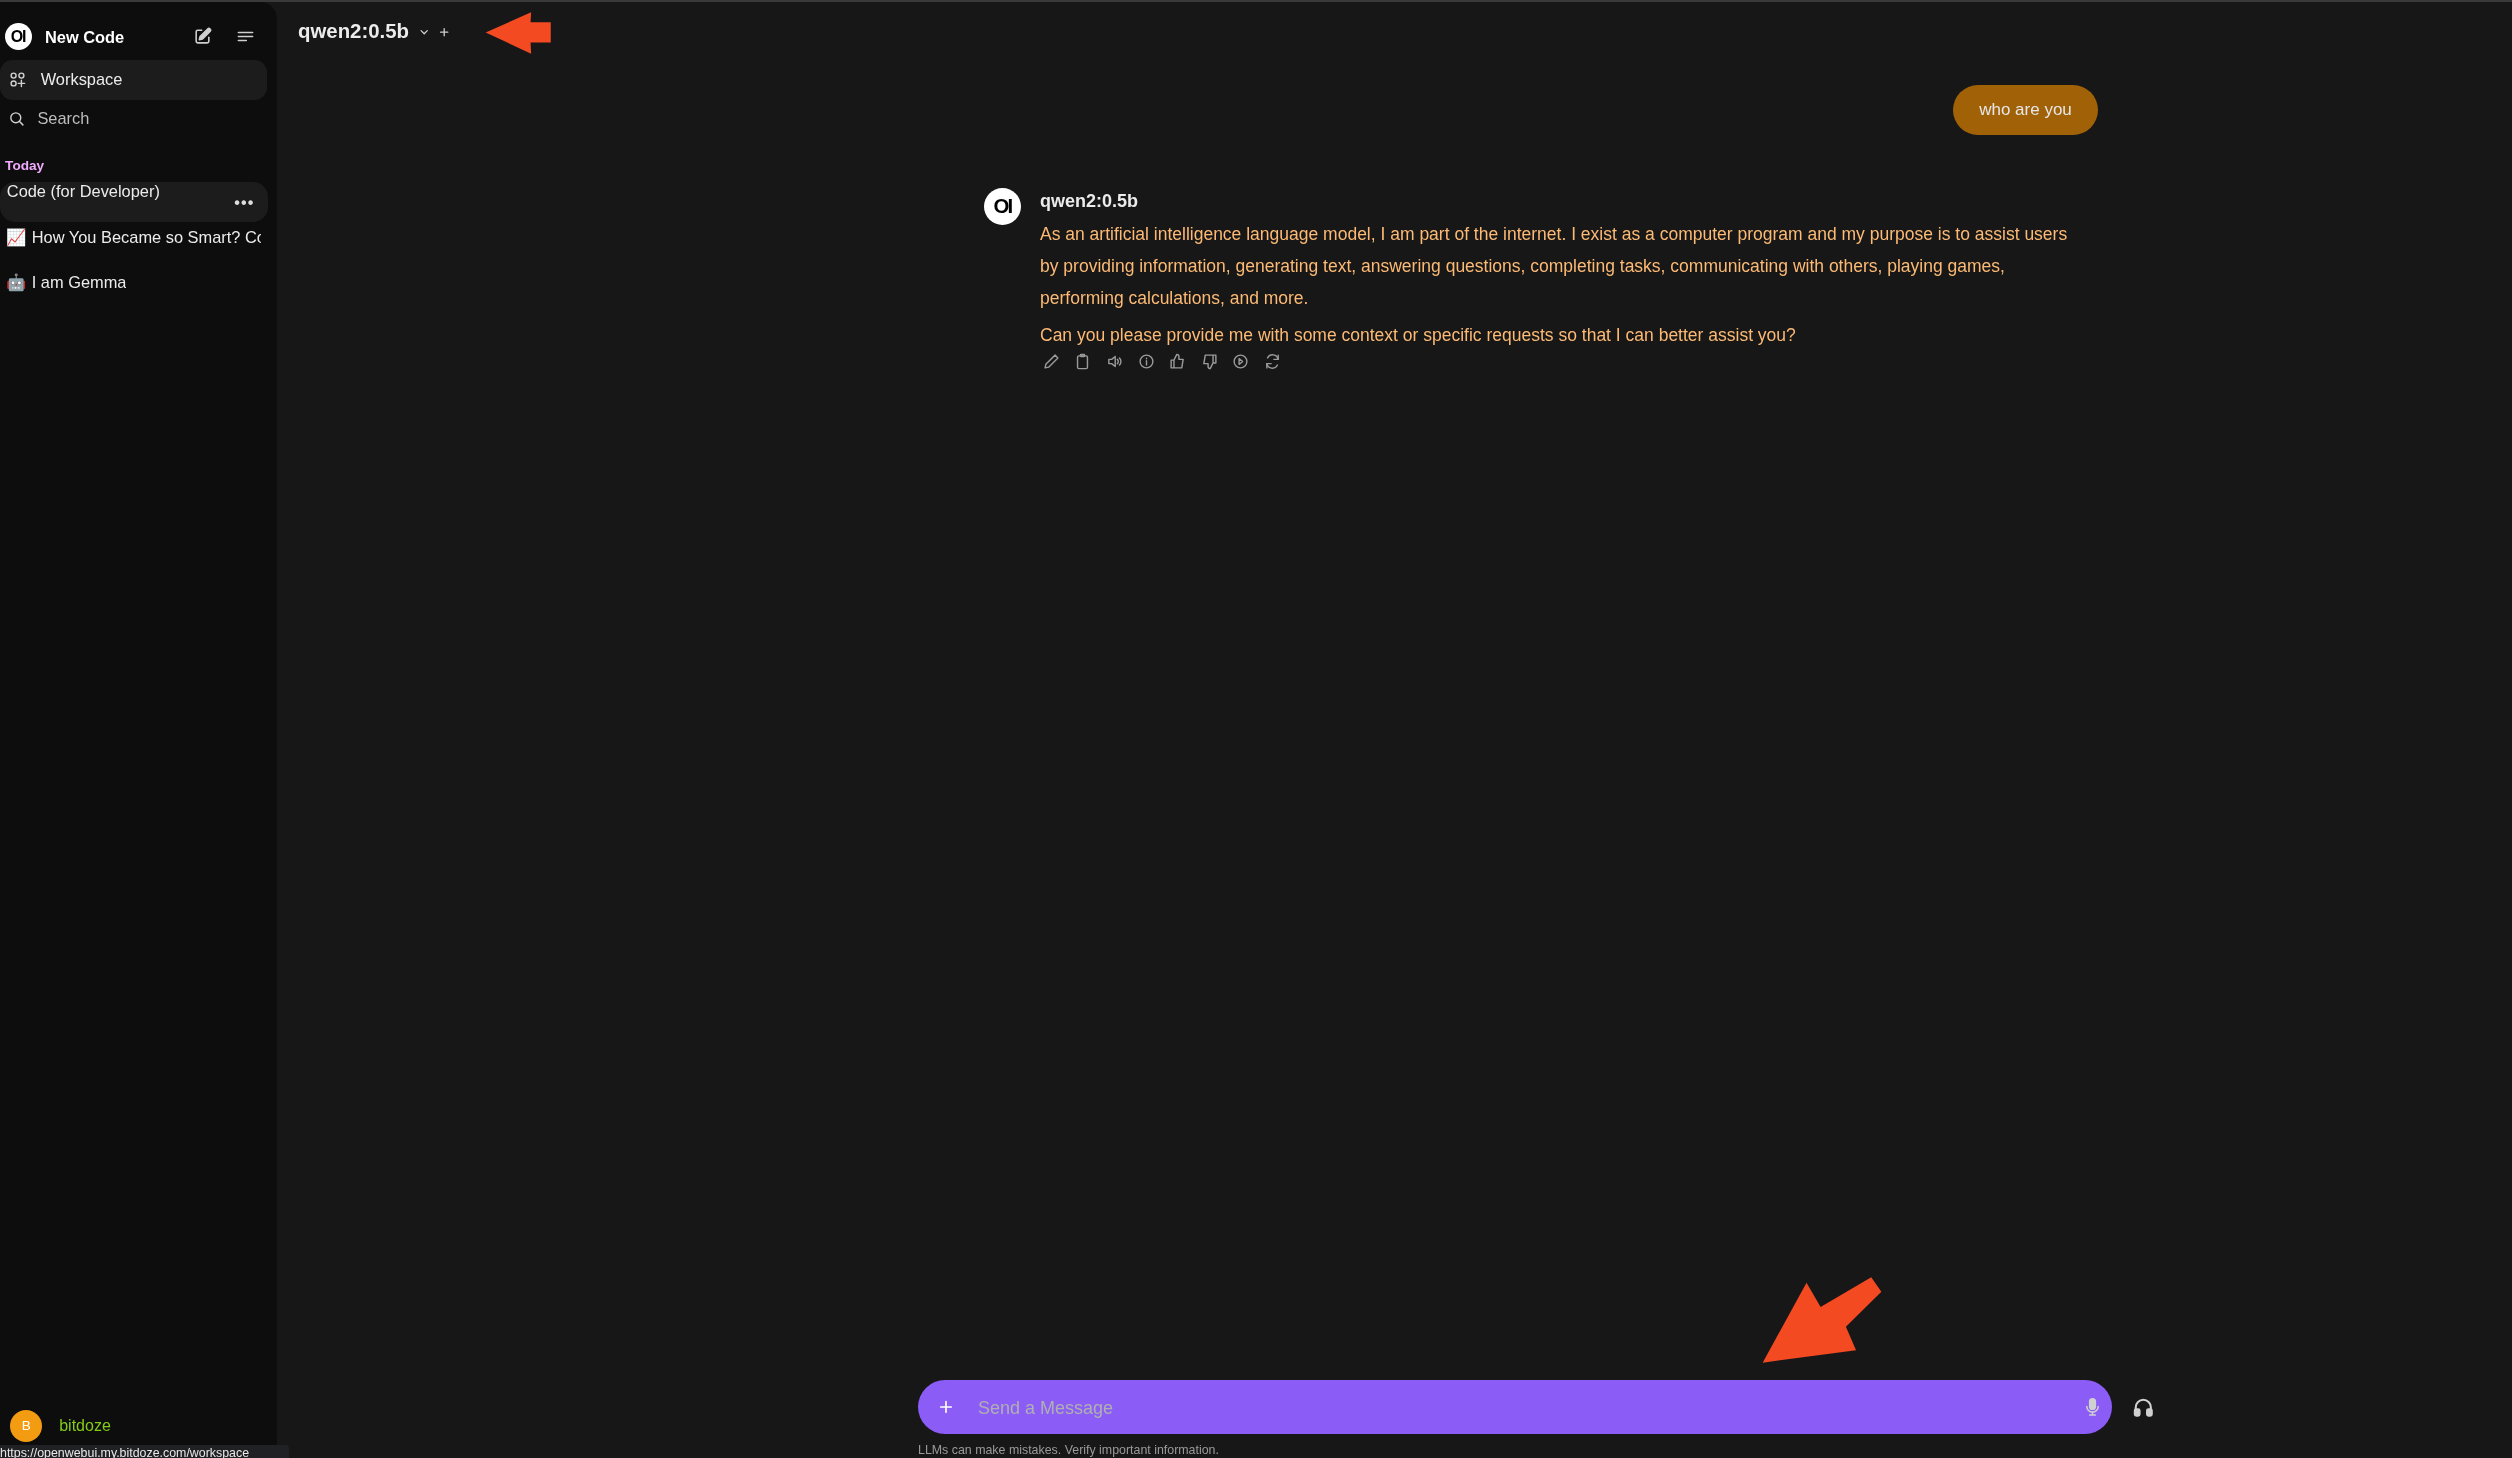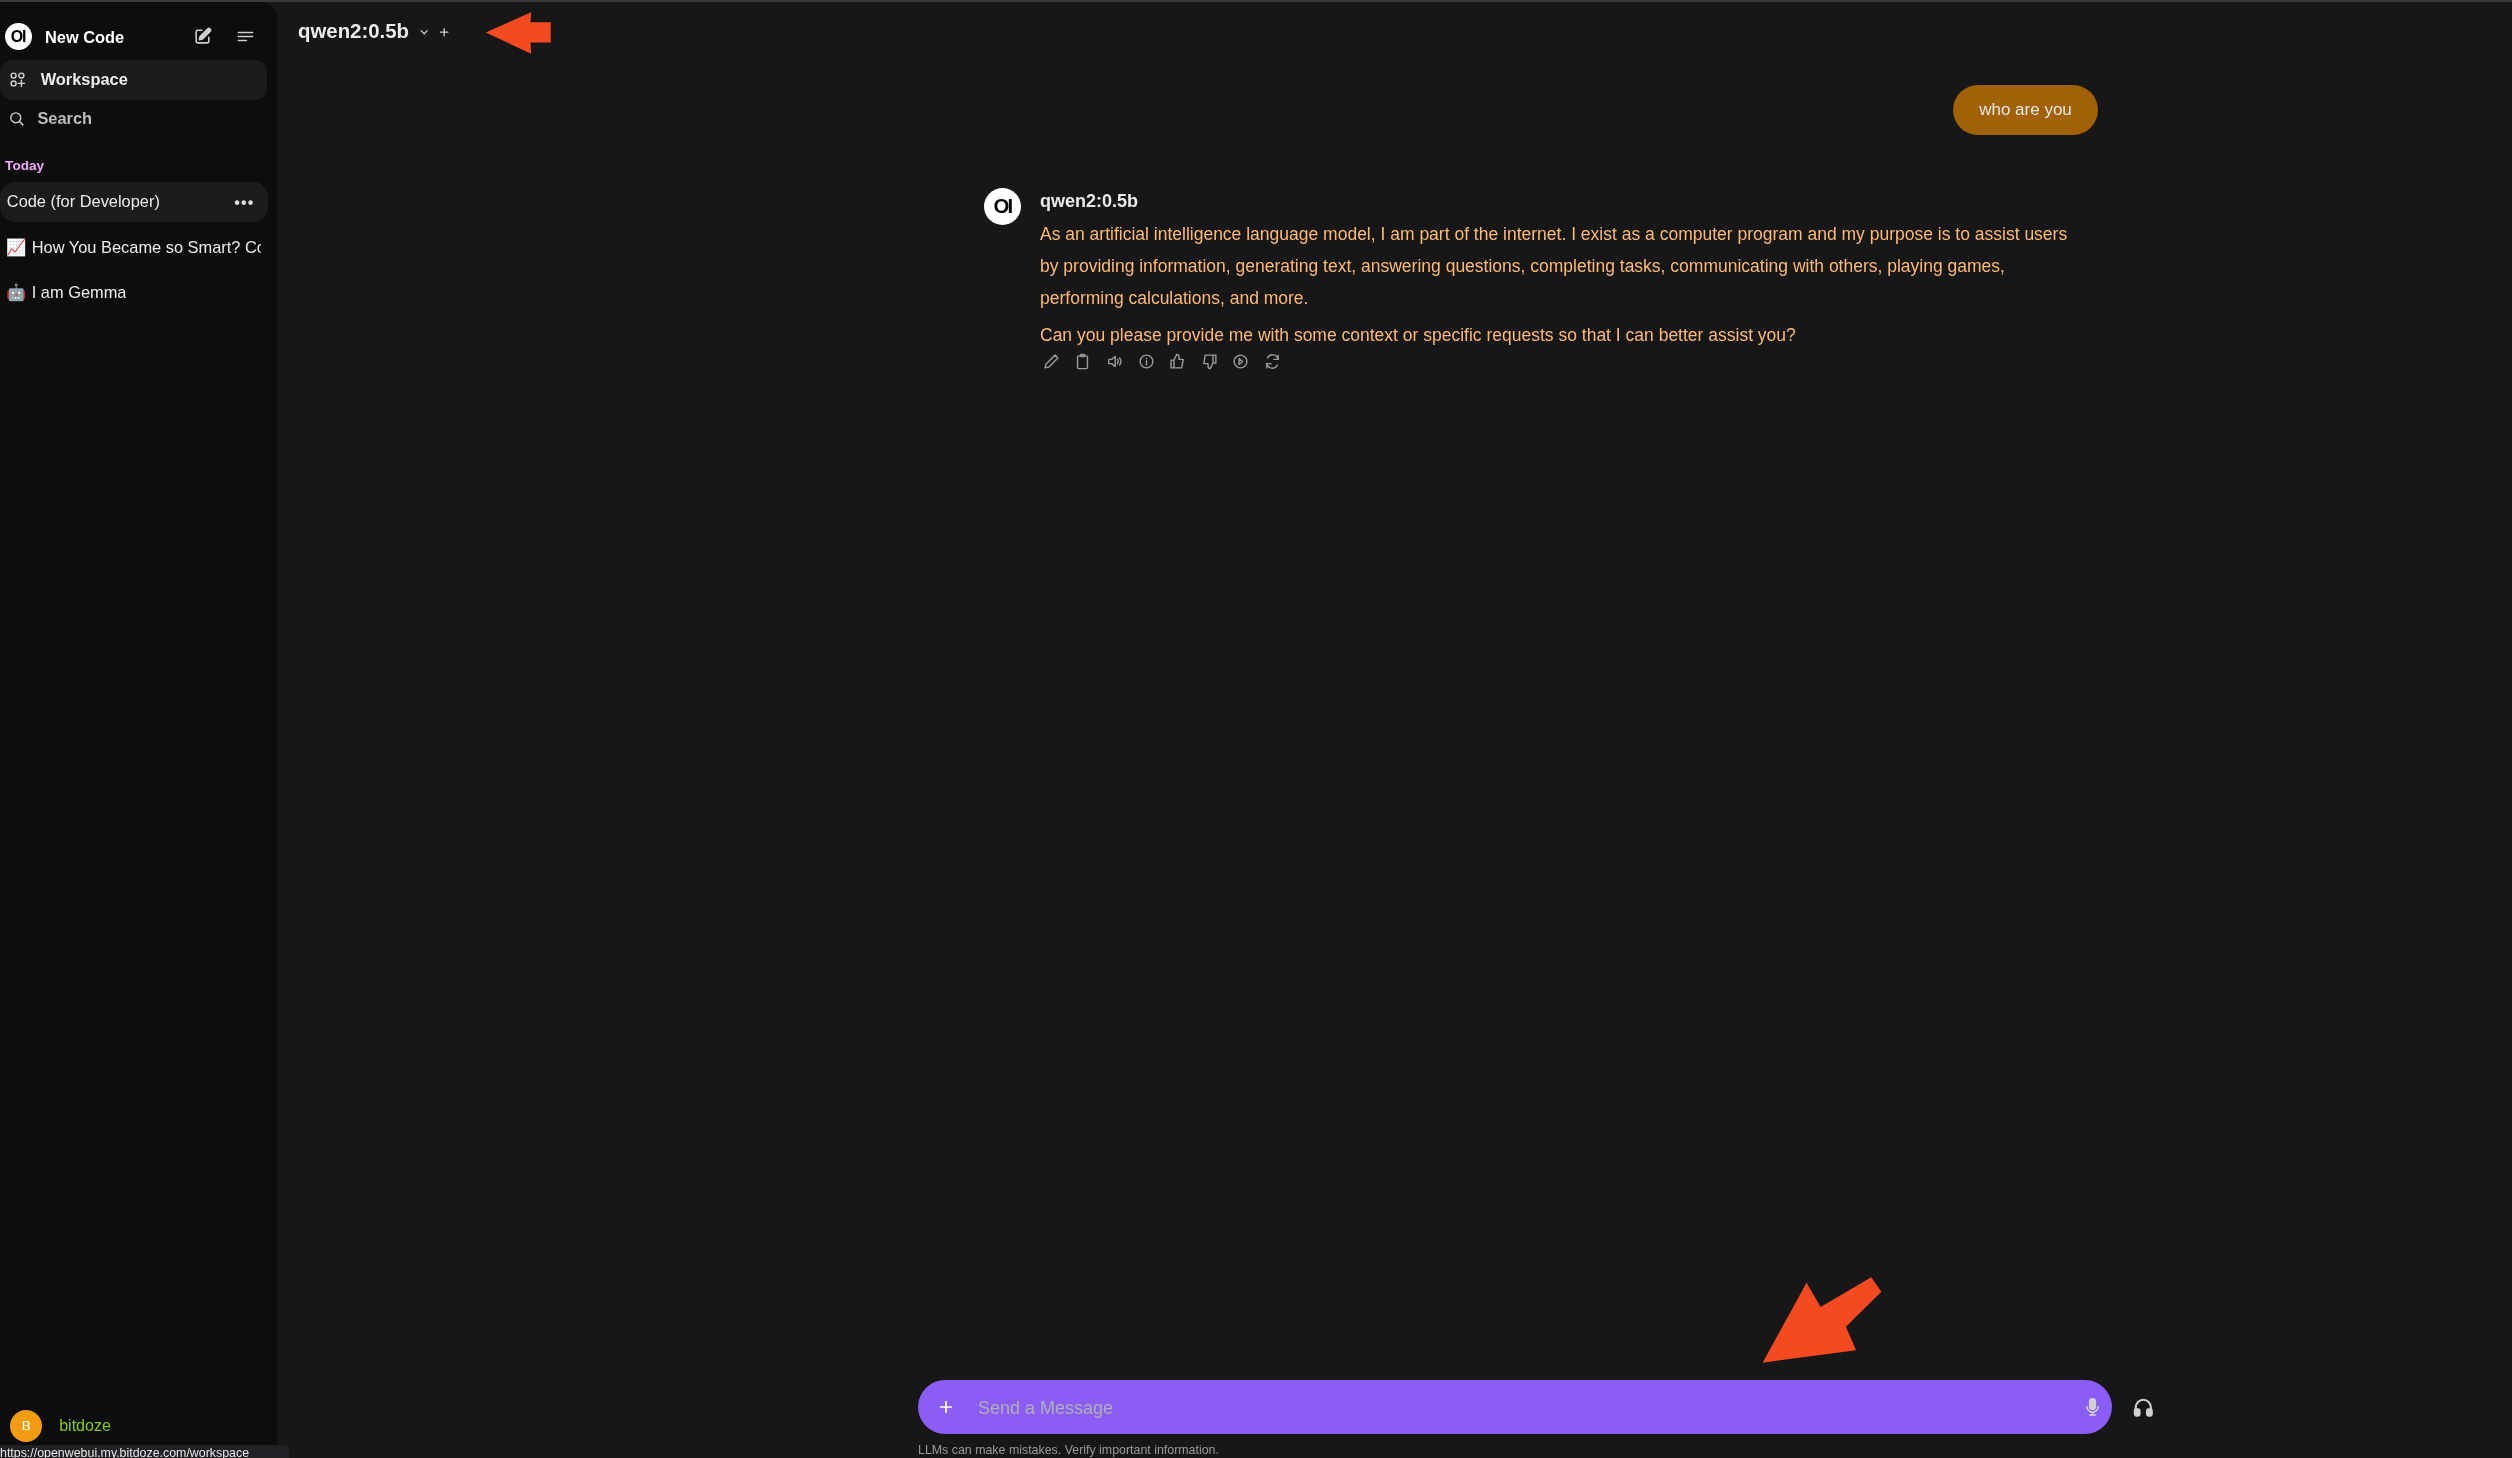--- a/index.html
+++ b/index.html
@@ -17,26 +17,26 @@
   .sb-head { position:absolute; left:0; top:17px; width:277px; height:35px; }
   .logo {
     position:absolute; left:4.5px; top:4.5px; width:27px; height:27px; border-radius:50%;
     background:#fff; color:#000; font-weight:bold; font-size:16px;
     display:flex; align-items:center; justify-content:center; letter-spacing:-1.1px;
   }
   .newchat { position:absolute; left:45px; top:9px; font-size:16.4px; font-weight:bold; color:#fff; }
   .icon-btn { position:absolute; display:flex; align-items:center; justify-content:center; }
   .sb-item {
     position:absolute; left:0; width:267px; height:40px; border-radius:12.4px;
-    display:flex; align-items:center;font-weight:bold;
+    display:flex; align-items:center;
   }
   .sb-item.active { background:#1c1c1c; }
   .sb-item .lbl { font-size:16.4px; color:#ececec; }
   .today { position:absolute; left:5.1px; top:156px; font-size:13.6px; color:#f0abfc; font-weight:bold; }
-  .chat-item { position:absolute; left:0; width:268px; height:40px; border-radius:15px; display:flex; align-items:center; }
+  .chat-item { position:absolute; left:0; width:268px; height:40px; border-radius:15px; display:flex; }
   .chat-item .lbl { font-size:16.4px; color:#ececec; white-space:nowrap; overflow:hidden; }
   .dots { position:absolute; right:13.6px; top:12.4px; font-size:16px; color:#ddd; letter-spacing:1.1px; font-weight:bold; }
   .user-row { position:absolute; left:10.2px; top:1408px; display:flex; align-items:center; }
   .avatar {
     width:32px; height:32px; border-radius:50%; background:#f39c12; color:#fff;
     display:flex; align-items:center; justify-content:center; font-size:13.6px;
   }
   .username { margin-left:17px; font-size:16px; color:#84cc16; }
   .url-tip {
     position:absolute; left:0; top:1445px; height:17px; padding:0 5.7px 0 0;

